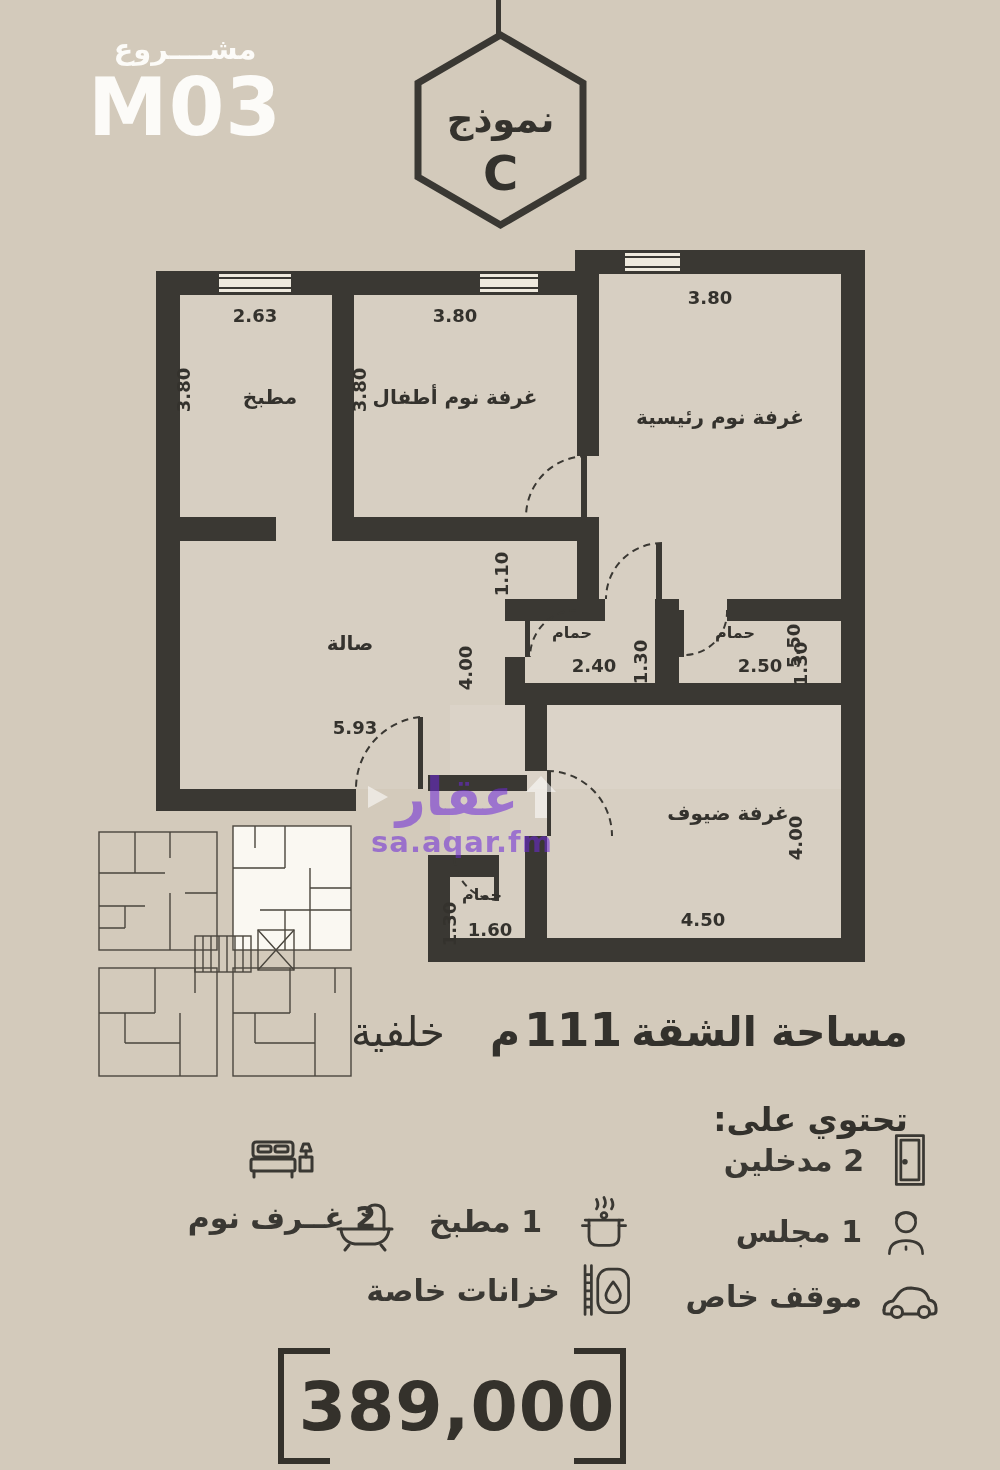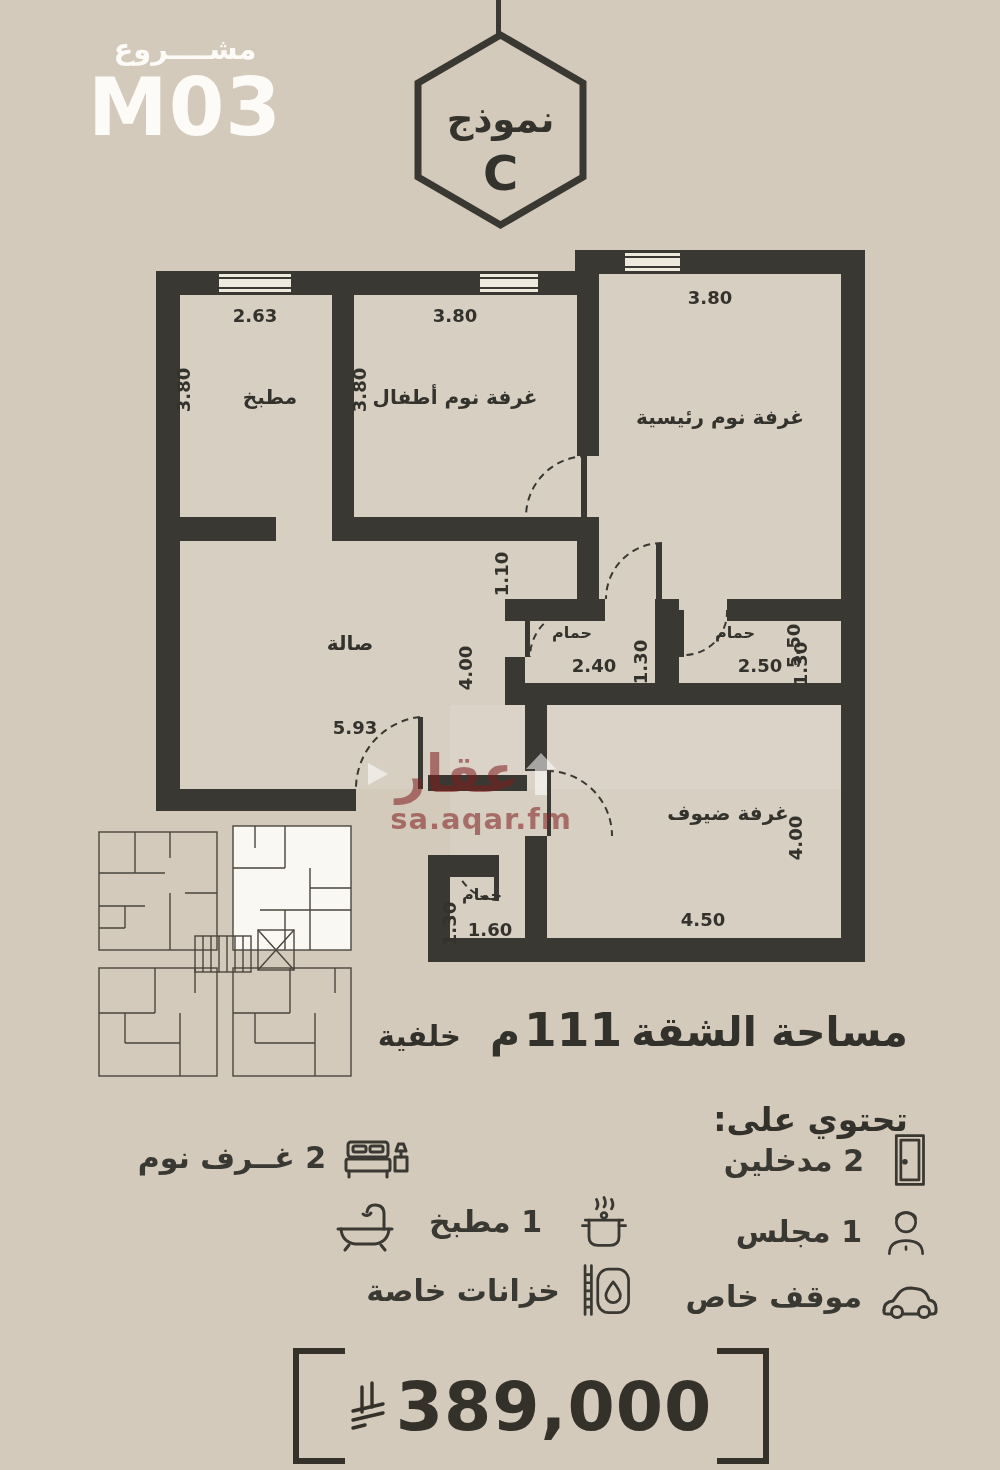--- a/index.html
+++ b/index.html
@@ -11,36 +11,36 @@
   
   .project{left:88px;top:32px;width:194px;text-align:center;color:#fcfbf8;}
   .project-ar{font-size:29px;font-weight:700;letter-spacing:1px;direction:rtl;}
   .project-code{font-size:80px;font-weight:800;line-height:1.05;letter-spacing:1px;}
   
   svg text{font-family:"DejaVu Sans","Liberation Sans",sans-serif;fill:#34322d;}
   .room-label{font-size:20px;font-weight:700;}
   .room-label-sm{font-size:16px;font-weight:700;}
   .dim{font-size:18px;font-weight:700;}
   
-  .watermark{left:352px;top:748px;width:220px;text-align:right;color:#7f1d1d;opacity:.55;}
+  .watermark{left:352px;top:771px;width:220px;text-align:center;color:#6d28d9;opacity:.55;}
   .wm-row{display:flex;align-items:center;justify-content:center;gap:6px;direction:rtl;}
   .wm-logo-text{font-size:52px;font-weight:800;line-height:1;}
   .wm-url{font-size:29px;font-weight:600;margin-top:2px;letter-spacing:1px;}
   
   .area-line{right:92px;top:1002px;width:640px;direction:rtl;text-align:right;color:#33312c;white-space:nowrap;}
   .area-prefix,.area-unit{font-size:41px;font-weight:800;}
   .area-value{font-size:47px;font-weight:800;margin:0 4px;}
-  .area-suffix{font-size:29px;font-weight:700;margin-right:24px;}
+  .area-suffix{font-size:41px;font-weight:400;margin-right:40px;}
   .contains-line{right:92px;top:1076px;direction:rtl;font-size:33px;font-weight:800;color:#33312c;margin-top:24px;}
   
   .feat{position:absolute;display:flex;align-items:center;gap:16px;direction:rtl;color:#3a3833;}
   .feat .icon svg{display:block;}
   .feat-label{font-size:30px;font-weight:700;white-space:nowrap;}
   
-  .price-block{left:293px;top:1348px;width:476px;height:116px;}
+  .price-block{left:278px;top:1348px;width:348px;height:116px;}
   .bracket{position:absolute;top:0;width:46px;height:104px;border-top:6px solid #34312b;border-bottom:6px solid #34312b;}
   .bracket-left{left:0;border-left:6px solid #34312b;}
   .bracket-right{right:0;border-right:6px solid #34312b;}
   .price-inner{position:absolute;left:40px;right:40px;top:0;height:116px;display:flex;align-items:center;justify-content:center;gap:10px;}
   .price-amount{font-size:68px;font-weight:800;color:#34312b;letter-spacing:1px;}
 </style>
 </head>
 <body>
 
 <div class="poster">
@@ -251,21 +251,21 @@
     <span class="icon">
       <svg width="58" height="64" viewBox="0 0 64 70" fill="none" stroke="#3a3833" stroke-width="3" stroke-linecap="round" stroke-linejoin="round">
         <path d="M10,8 v54 M17,8 v54 M10,18 h7 M10,27 h7 M10,36 h7 M10,45 h7 M10,54 h7"></path>
         <rect x="24" y="12" width="34" height="48" rx="12"></rect>
         <path d="M41,26 q-8,10 -8,15 a8,8 0 0 0 16,0 q0,-5 -8,-15z"></path>
       </svg>
     </span>
     <span class="feat-label">خزانات خاصة</span>
   </div>
 
-  <div class="feat" style="top:1130px;right:588px;">
+  <div class="feat" style="top:1130px;right:624px;flex-direction:column;">
     <span class="icon">
       <svg width="70" height="54" viewBox="0 0 70 54" fill="none" stroke="#3a3833" stroke-width="3" stroke-linecap="round" stroke-linejoin="round">
         <rect x="6" y="12" width="40" height="15" rx="3"></rect>
           <rect x="11" y="16" width="13" height="6" rx="2"></rect>
           <rect x="28" y="16" width="13" height="6" rx="2"></rect>
         <rect x="4" y="29" width="44" height="12" rx="2"></rect>
           <path d="M7,41 v6 M45,41 v6"></path>
         <rect x="53" y="27" width="12" height="14"></rect>
           <path d="M59,27 v-6"></path>
           <path d="M54,21 h10 l-2.5,-7 h-5 z"></path>

